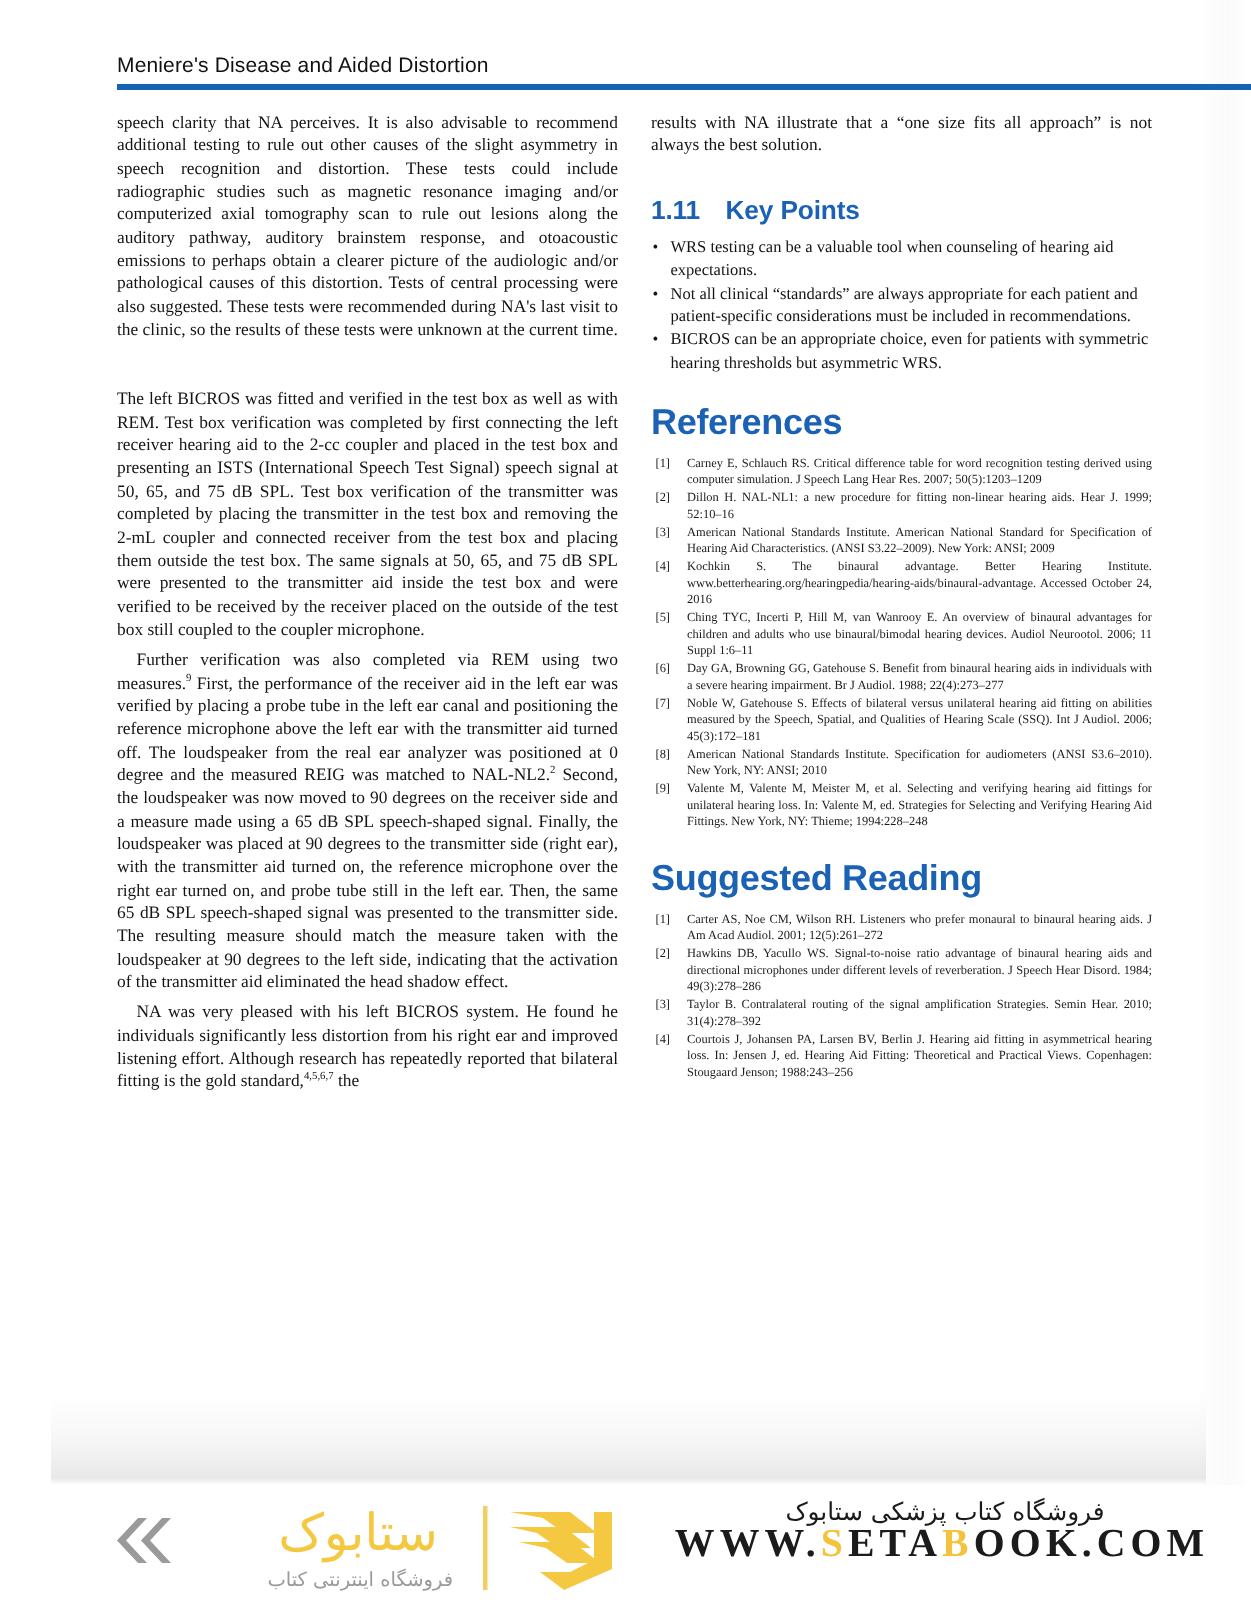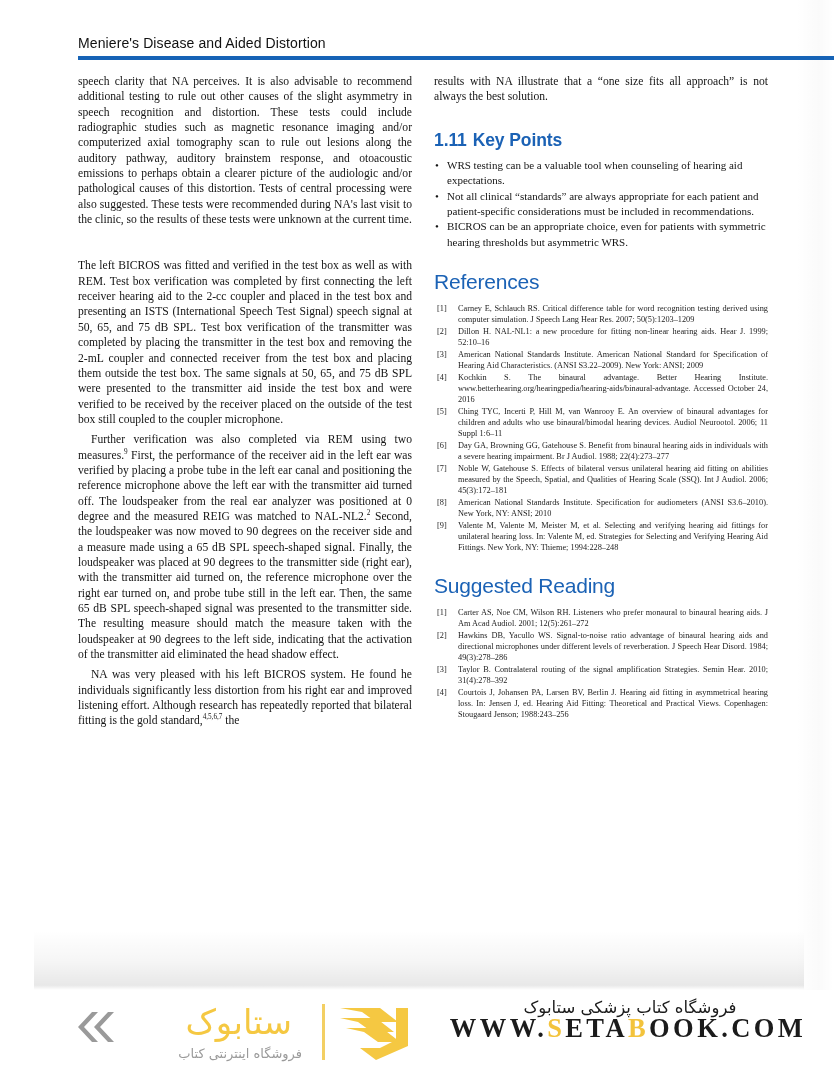--- a/index.html
+++ b/index.html
@@ -92,27 +92,27 @@
 
   h2.section-head {
     margin: 0;
     font-family: "Liberation Sans", "DejaVu Sans", sans-serif;
     font-size: 17.5px;
     font-weight: bold;
     color: #1b62b5;
     letter-spacing: -0.1px;
     line-height: 22px;
   }
-  h2.section-head .num { margin-right: 6px; }
+  h2.section-head .num { margin-right: 17px; }
 
   h2.big-head {
     margin: 0;
     font-family: "Liberation Sans", "DejaVu Sans", sans-serif;
-    font-size: 21px;
-    font-weight: normal;
+    font-size: 24px;
+    font-weight: bold;
     color: #1b62b5;
     letter-spacing: -0.2px;
     line-height: 23px;
   }
 
   ul.keypoints {
     margin: 0;
     padding: 0;
     list-style: none;
   }

